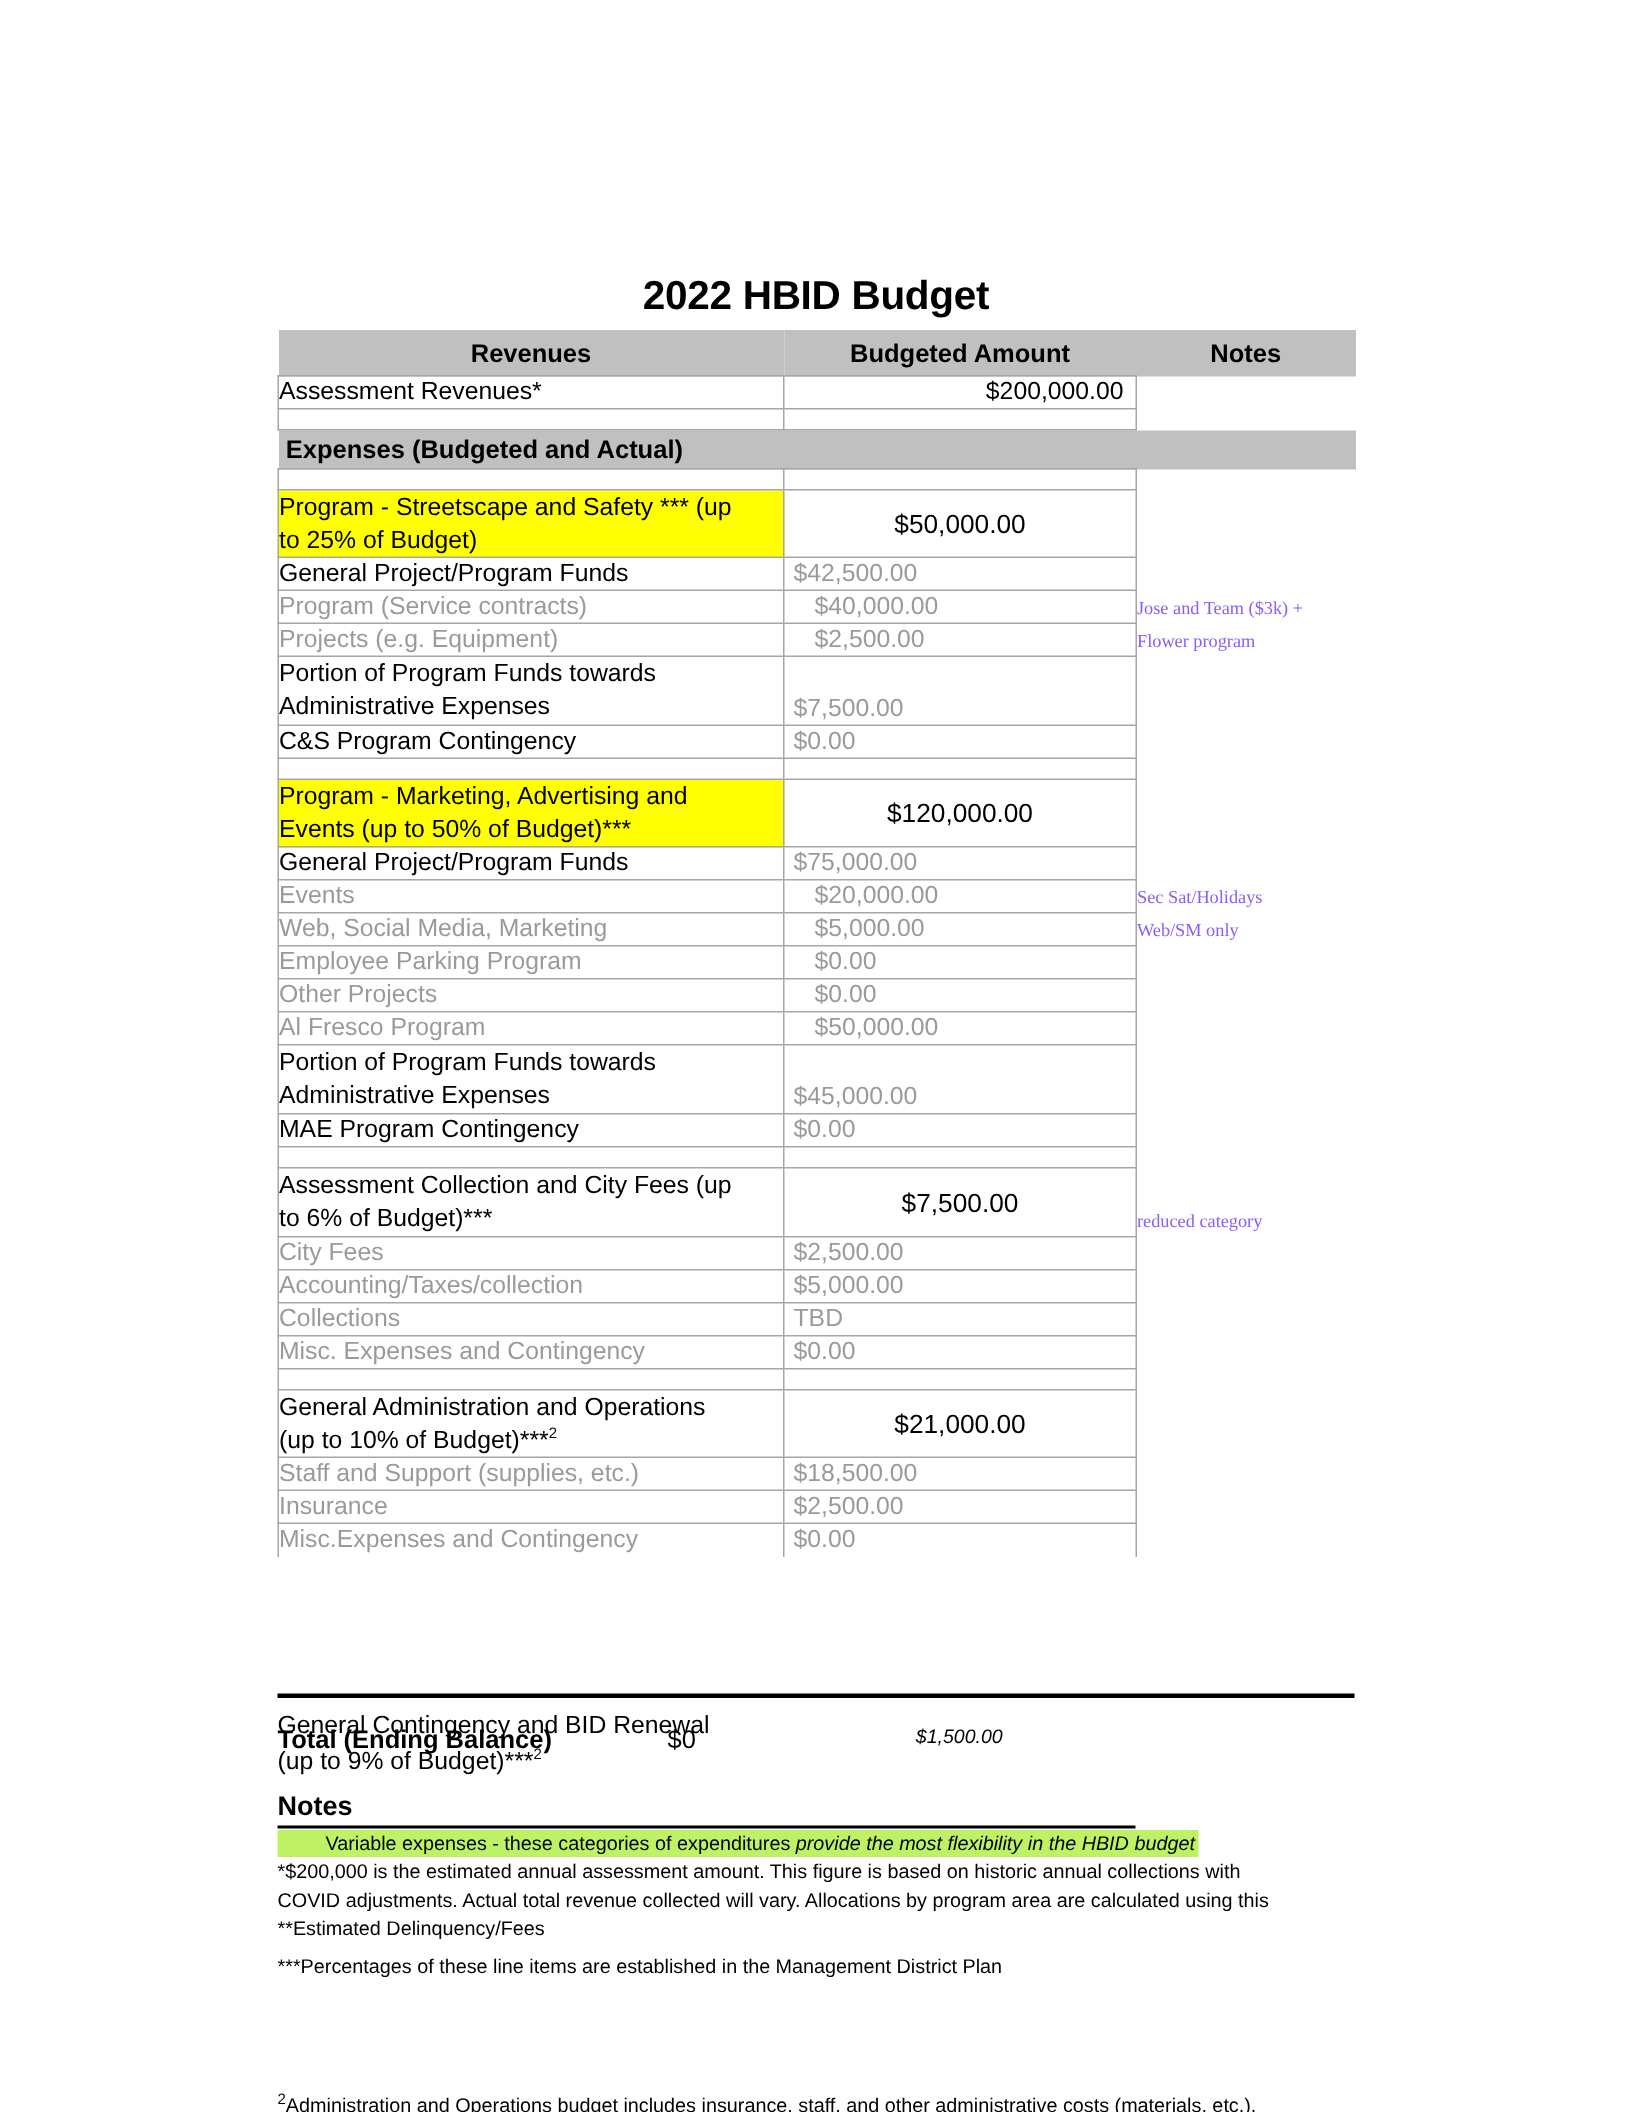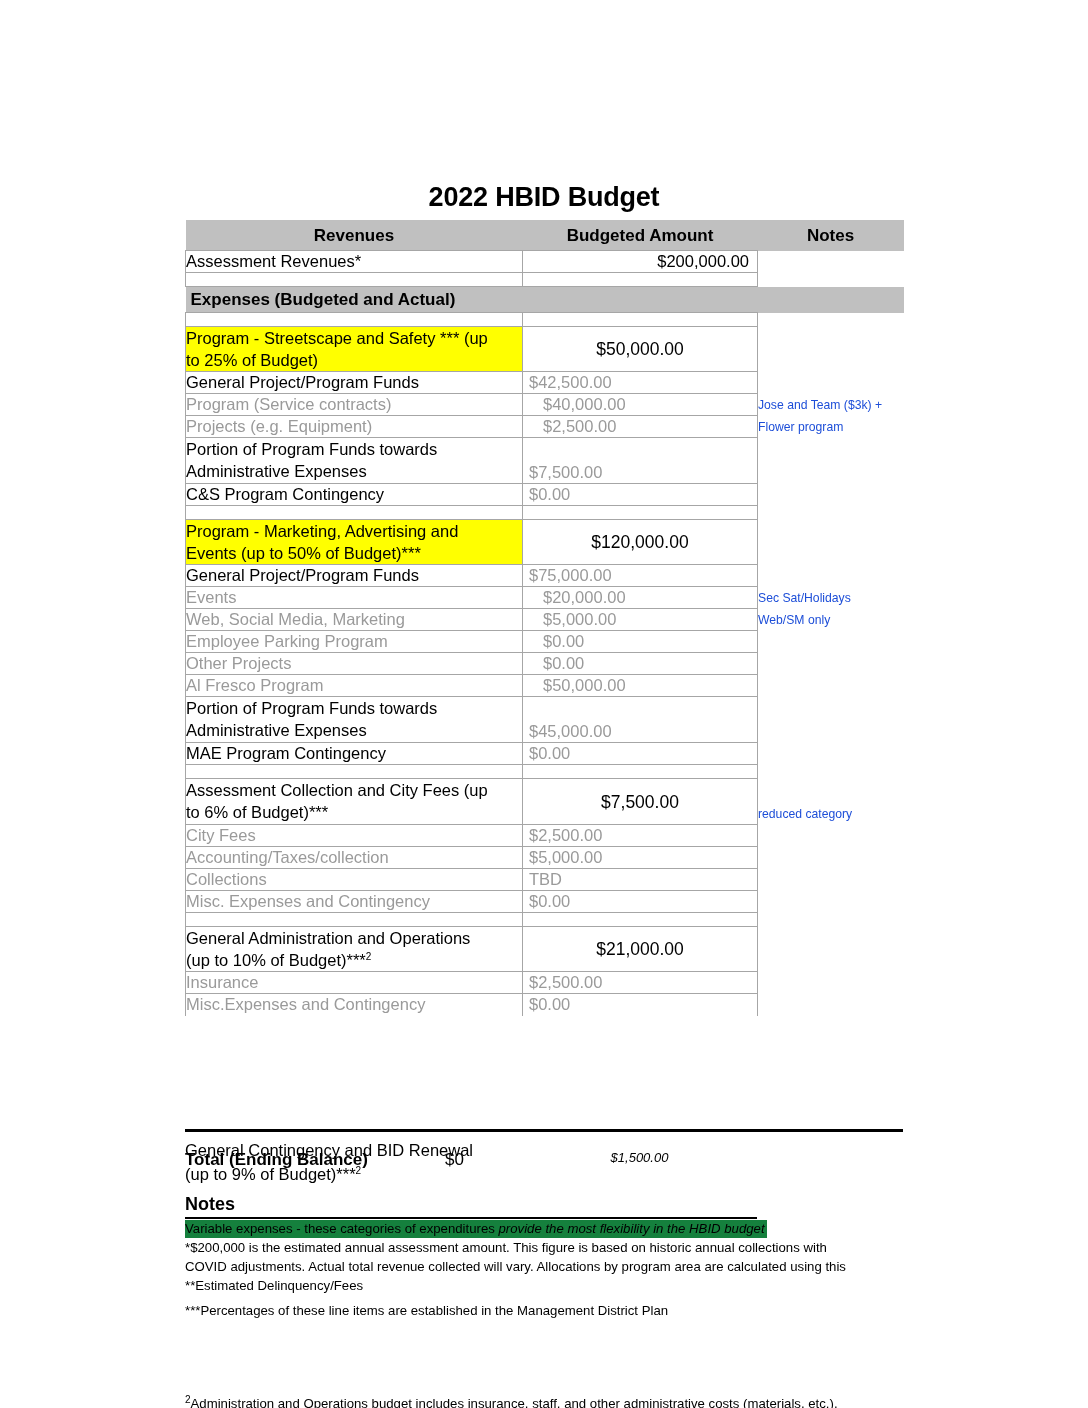--- a/index.html
+++ b/index.html
@@ -94,24 +94,24 @@
     vertical-align: middle;
     font-size: 17.5px;
   }
 
   
   .notes-cell {
     border: none;
     border-left: 1px solid #a6a6a6;
     box-sizing: border-box;
     padding: 2px 0 0 8px;
-    font-family: Liberation Sans, sans-serif;
+    font-family: Liberation Serif, serif;
     font-size: 12.2px;
     line-height: 22px;
-    color: #1d4ed8;
+    color: #8b5cf6;
     white-space: nowrap;
     vertical-align: top;
   }
   .notes-cell.noline { border-left: none; }
 
   .lvl0 { padding-left: 4px; }
   .lvl1 { padding-left: 28px; }
   .lvl2 { padding-left: 44px; }
 
   .muted { color: #9a9a9a; }
@@ -198,22 +198,23 @@
     background: #000;
   }
   .note-line {
     position: absolute;
     left: 185px;
     font-size: 13.2px;
     line-height: 18px;
     white-space: nowrap;
   }
   .note-line.hlrow {
-    background: #15803d;
+    background: #bef264;
     padding-right: 2px;
+    padding-left: 32px;
   }
   .note-ital { font-style: italic; }
 </style>
 </head>
 <body>
 
 <div class="page">
 
   <div class="doc-title">2022 HBID Budget</div>
 
@@ -390,20 +391,25 @@
 
       <tr>
         <td class="cell tall">
           <span>General Administration and Operations</span><br>
           <span>(up to 10% of Budget)***</span><sup class="ftn">2</sup>
         </td>
         <td class="cell tall amt-center">$21,000.00</td>
         <td class="notes-cell"></td>
       </tr>
       <tr>
+        <td class="cell lvl2 muted">Staff and Support (supplies, etc.)</td>
+        <td class="cell amt muted">$18,500.00</td>
+        <td class="notes-cell"></td>
+      </tr>
+      <tr>
         <td class="cell lvl2 muted">Insurance</td>
         <td class="cell amt muted">$2,500.00</td>
         <td class="notes-cell"></td>
       </tr>
       <tr>
         <td class="cell lvl2 muted" style="border-bottom:none;">Misc.Expenses and Contingency</td>
         <td class="cell amt muted" style="border-bottom:none;">$0.00</td>
         <td class="notes-cell"></td>
       </tr>
     </tbody>

